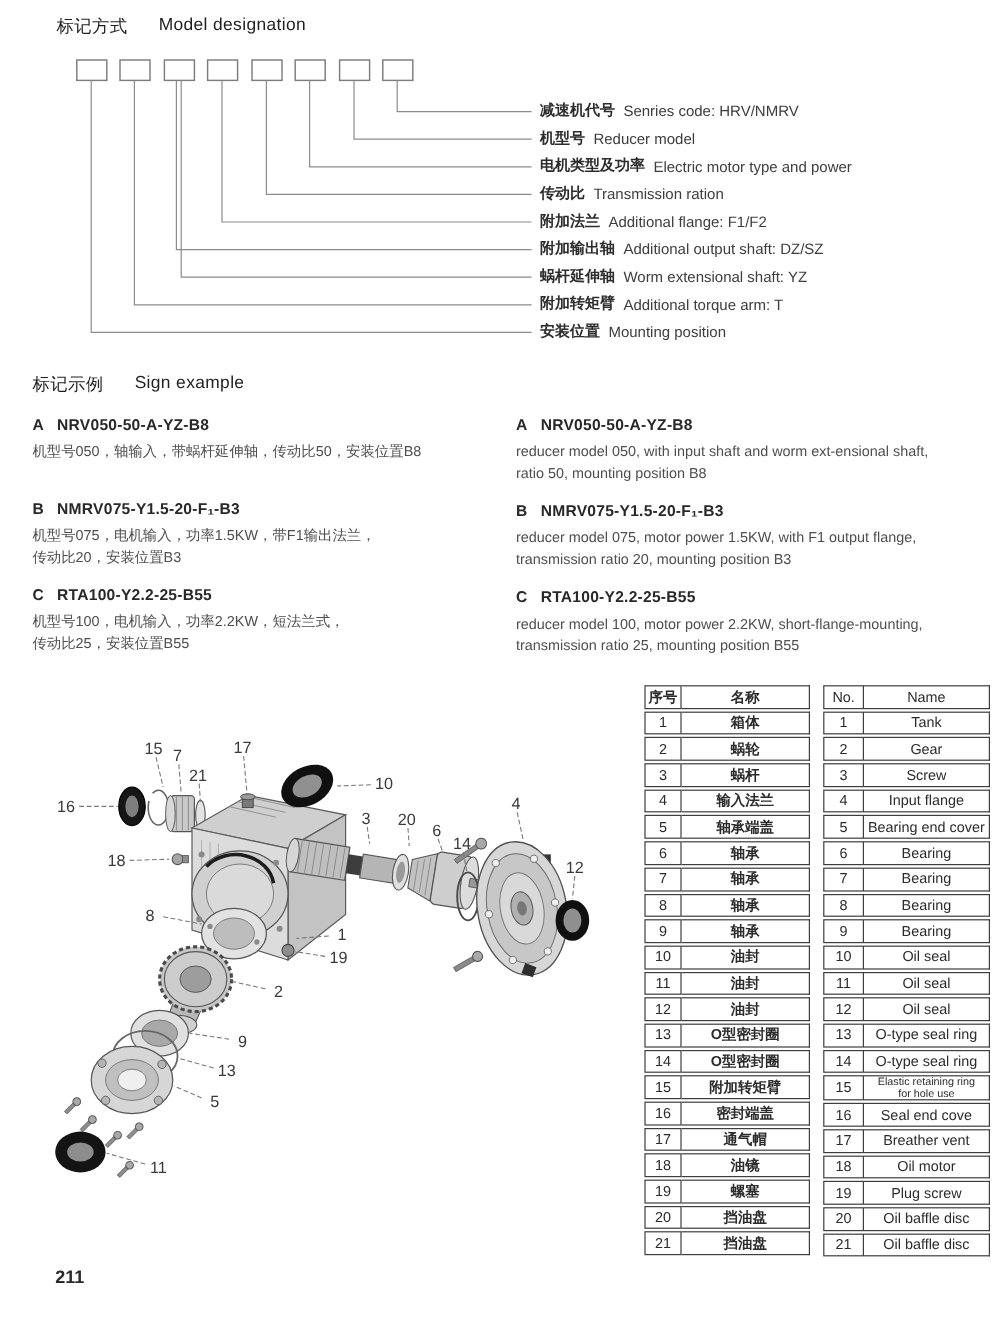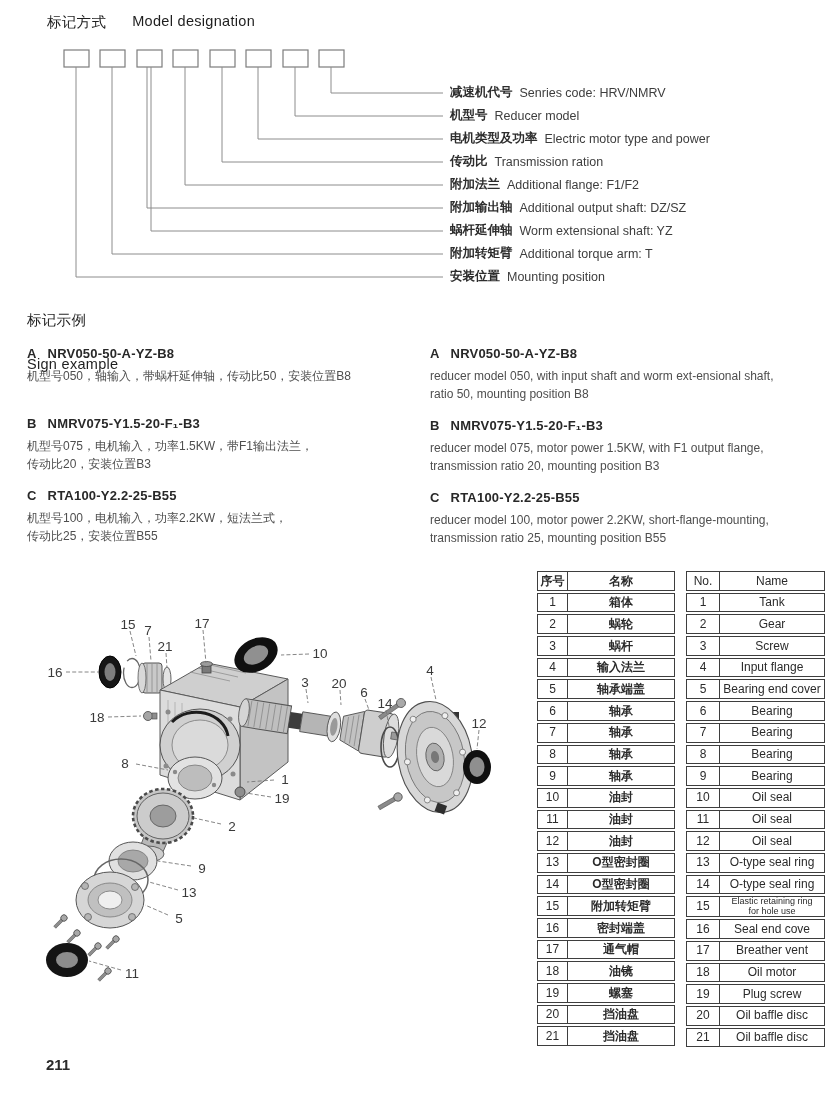--- a/index.html
+++ b/index.html
@@ -109,21 +109,21 @@
       <div class="desig-row">
         <span class="zh">附加转矩臂</span>
         <span class="en">Additional torque arm: T</span>
       </div>
       <div class="desig-row">
         <span class="zh">安装位置</span>
         <span class="en">Mounting position</span>
       </div>
     </div>
 
-  <div class="abs sec-title" style="left:27px;top:311px;flex-direction:column;">
+  <div class="abs sec-title" style="left:27px;top:311px;">
     <span>标记示例</span>
     <span>Sign example</span>
   </div>
 
   <div class="abs ex-block" style="left:27px;top:346px;">
     <div class="ex-code">
       <span class="letter">A</span><span>NRV050-50-A-YZ-B8</span>
     </div>
     <div class="ex-desc">机型号050，轴输入，带蜗杆延伸轴，传动比50，安装位置B8</div>
   </div>

